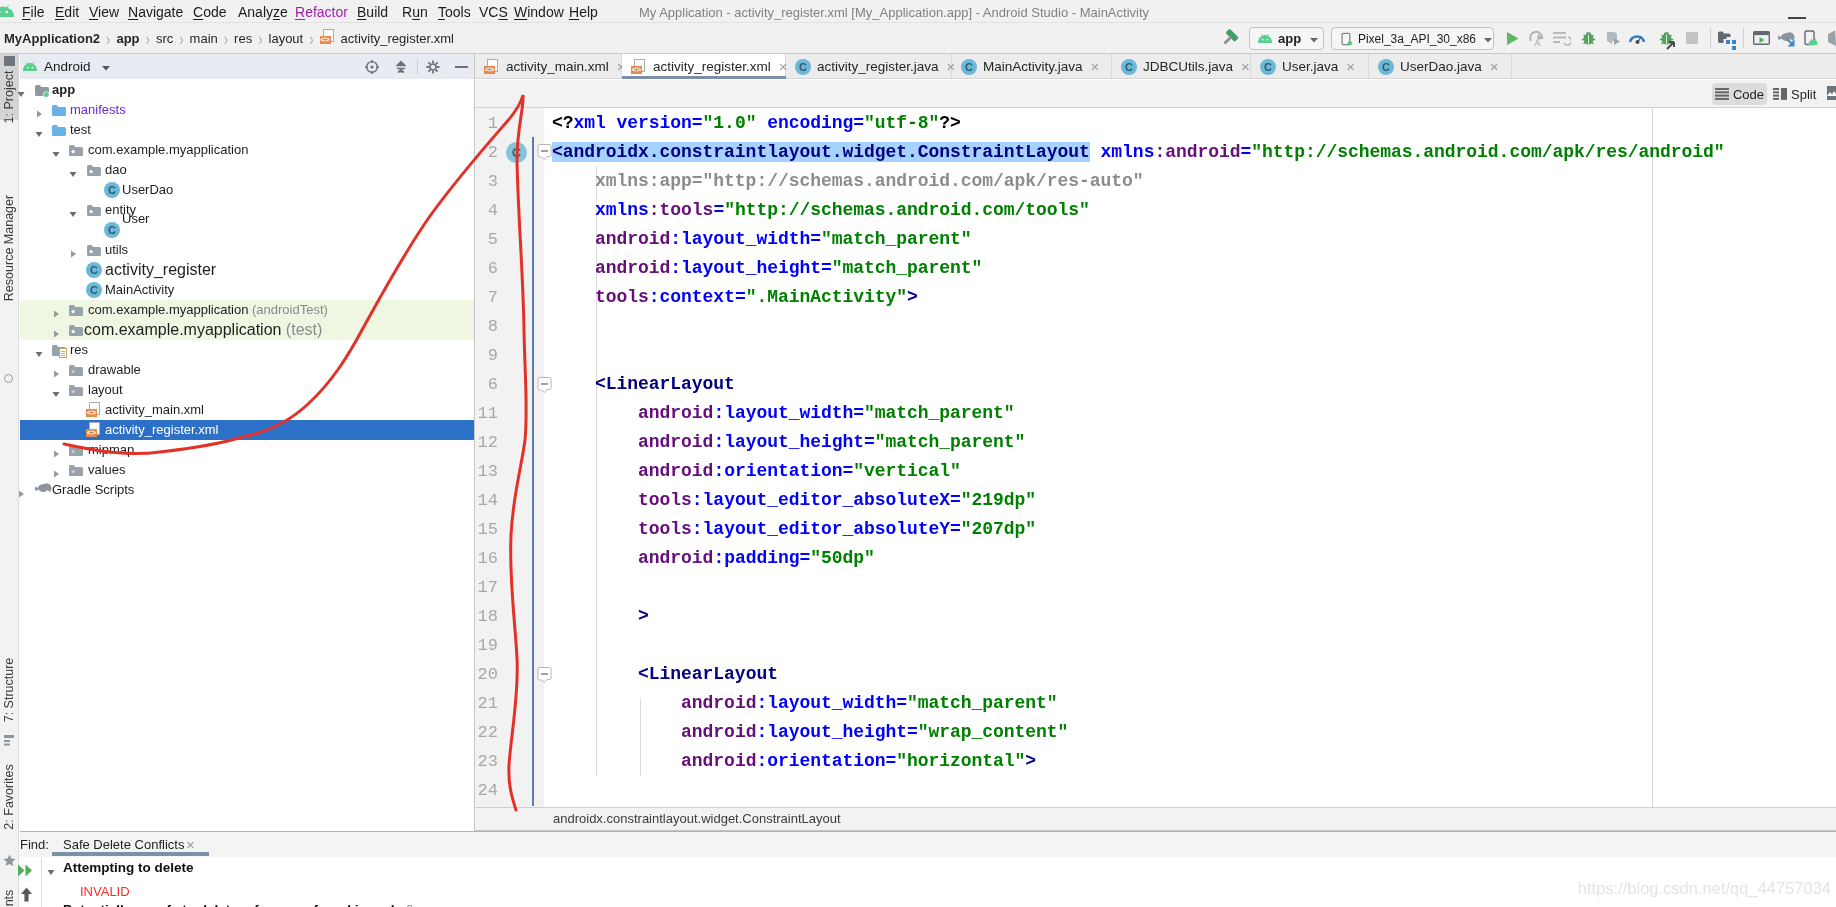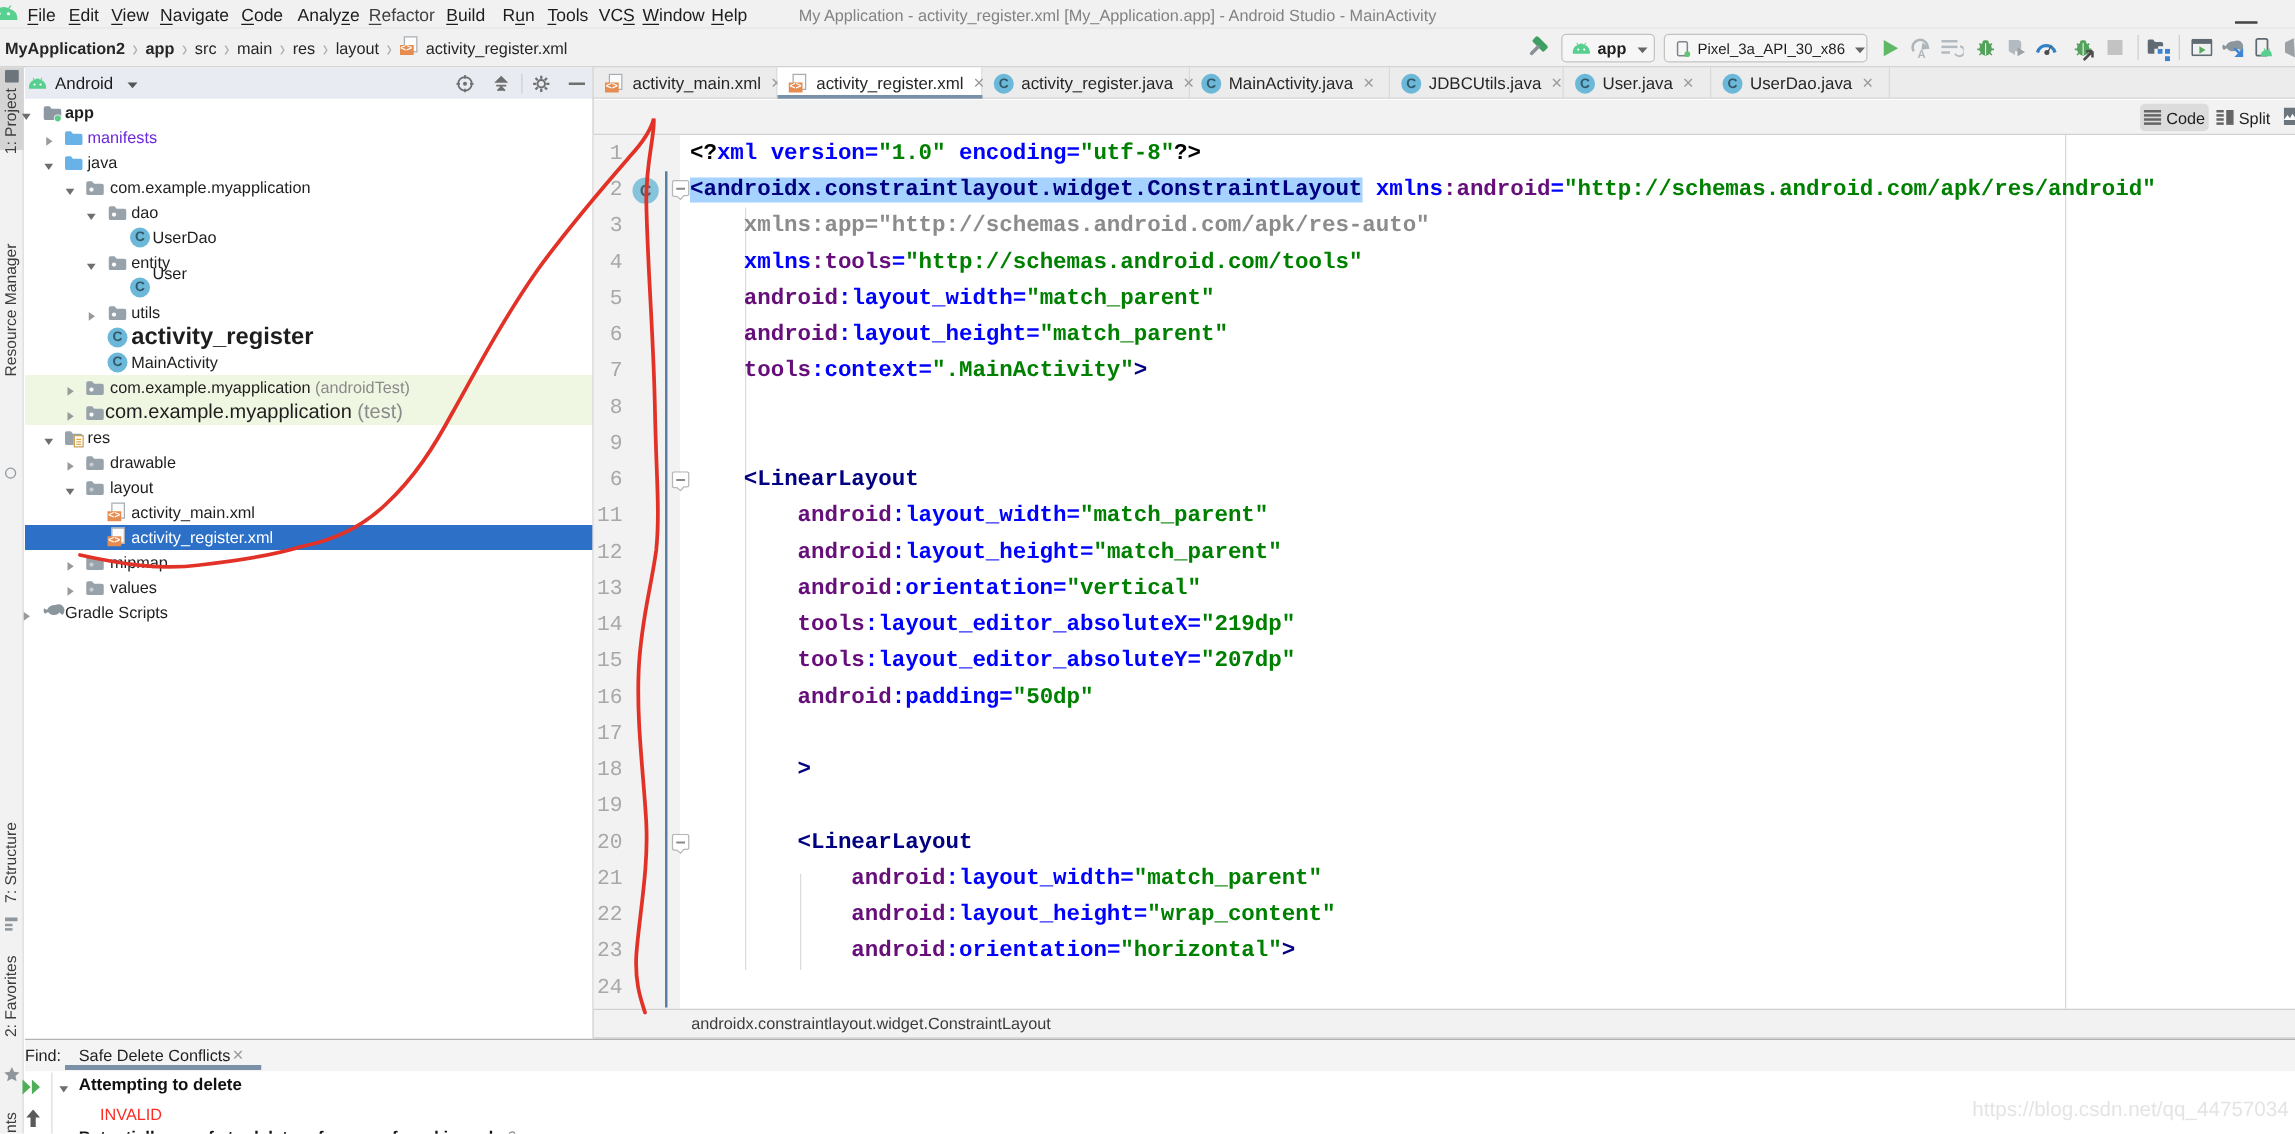--- a/index.html
+++ b/index.html
@@ -13,21 +13,21 @@
       <path d="M1 12 Q1 4.5 7.5 3 L6 0.6 6.8 0.1 8.5 2.4 Q12 0.8 15.5 2.4 L17.2 0.1 18 0.6 16.5 3 Q23 4.5 23 12 Z" fill="#58d08f"></path>
       <circle cx="8.2" cy="7" r="1.3" fill="#fff"></circle>
       <circle cx="15.8" cy="7" r="1.3" fill="#fff"></circle>
     </svg></div>
 <div class="a" style="left:22px;top:4px;font-size:14px;color:#1c1c1c"><span style="text-decoration:underline;text-underline-offset:2px">F</span>ile</div>
 <div class="a" style="left:55px;top:4px;font-size:14px;color:#1c1c1c"><span style="text-decoration:underline;text-underline-offset:2px">E</span>dit</div>
 <div class="a" style="left:89px;top:4px;font-size:14px;color:#1c1c1c"><span style="text-decoration:underline;text-underline-offset:2px">V</span>iew</div>
 <div class="a" style="left:128px;top:4px;font-size:14px;color:#1c1c1c"><span style="text-decoration:underline;text-underline-offset:2px">N</span>avigate</div>
 <div class="a" style="left:193px;top:4px;font-size:14px;color:#1c1c1c"><span style="text-decoration:underline;text-underline-offset:2px">C</span>ode</div>
 <div class="a" style="left:238px;top:4px;font-size:14px;color:#1c1c1c">Analy<span style="text-decoration:underline;text-underline-offset:2px">z</span>e</div>
-<div class="a" style="left:295px;top:4px;font-size:14px;color:#404040"><span style="text-decoration:underline;text-underline-offset:2px">R</span>efactor</div>
+<div class="a" style="left:295px;top:4px;font-size:14px;color:#a21caf"><span style="text-decoration:underline;text-underline-offset:2px">R</span>efactor</div>
 <div class="a" style="left:357px;top:4px;font-size:14px;color:#1c1c1c"><span style="text-decoration:underline;text-underline-offset:2px">B</span>uild</div>
 <div class="a" style="left:402px;top:4px;font-size:14px;color:#1c1c1c">R<span style="text-decoration:underline;text-underline-offset:2px">u</span>n</div>
 <div class="a" style="left:438px;top:4px;font-size:14px;color:#1c1c1c"><span style="text-decoration:underline;text-underline-offset:2px">T</span>ools</div>
 <div class="a" style="left:479px;top:4px;font-size:14px;color:#1c1c1c">VC<span style="text-decoration:underline;text-underline-offset:2px">S</span></div>
 <div class="a" style="left:514px;top:4px;font-size:14px;color:#1c1c1c"><span style="text-decoration:underline;text-underline-offset:2px">W</span>indow</div>
 <div class="a" style="left:569px;top:4px;font-size:14px;color:#1c1c1c"><span style="text-decoration:underline;text-underline-offset:2px">H</span>elp</div>
 <div class="a" style="left:594px;top:5px;width:600px;text-align:center;font-size:13px;color:#828282">My Application - activity_register.xml [My_Application.app] - Android Studio - MainActivity</div>
 <div class="a" style="left:1788px;top:17px;width:18px;height:2px;background:#444"></div>
 <div class="a" style="left:0;top:23px;width:1836px;height:31px;background:#f1f1f1;border-bottom:1px solid #c9c9c9"></div>
 <div class="row" style="left:4px;top:23px;height:30px;font-size:13px;color:#262626">
@@ -199,21 +199,21 @@
 <div class="a" style="left:51px;top:102px;width:16px;height:16px"><svg width="16" height="16" viewBox="0 0 16 16" style="">
       <path d="M1 4.5 q0-1.5 1.5-1.5 h3.2 l1.6 2 h6.2 q1.5 0 1.5 1.5 v6 q0 1.5 -1.5 1.5 h-11 q-1.5 0-1.5-1.5 z" fill="#68b2e7"></path>
     </svg></div>
 <div class="a" style="left:70px;top:100px;height:20px;line-height:20px;font-size:13px;color:#6d28d9;font-weight:normal;white-space:nowrap">manifests</div>
 <div class="a" style="left:34px;top:125px"><svg width="10" height="10" viewBox="0 0 10 10" style="">
       <path d="M1.5 3 L8.5 3 L5 8 Z" fill="#6e6e6e"></path>
     </svg></div>
 <div class="a" style="left:51px;top:122px;width:16px;height:16px"><svg width="16" height="16" viewBox="0 0 16 16" style="">
       <path d="M1 4.5 q0-1.5 1.5-1.5 h3.2 l1.6 2 h6.2 q1.5 0 1.5 1.5 v6 q0 1.5 -1.5 1.5 h-11 q-1.5 0-1.5-1.5 z" fill="#68b2e7"></path>
     </svg></div>
-<div class="a" style="left:70px;top:120px;height:20px;line-height:20px;font-size:13px;color:#1e1e1e;font-weight:normal;white-space:nowrap">java</div>
+<div class="a" style="left:70px;top:120px;height:20px;line-height:20px;font-size:13px;color:#1e1e1e;font-weight:normal;white-space:nowrap">test</div>
 <div class="a" style="left:51px;top:145px"><svg width="10" height="10" viewBox="0 0 10 10" style="">
       <path d="M1.5 3 L8.5 3 L5 8 Z" fill="#6e6e6e"></path>
     </svg></div>
 <div class="a" style="left:68px;top:142px;width:16px;height:16px"><svg width="16" height="16" viewBox="0 0 16 16" style="">
       <path d="M1 4.5 q0-1.5 1.5-1.5 h3.2 l1.6 2 h6.2 q1.5 0 1.5 1.5 v6 q0 1.5 -1.5 1.5 h-11 q-1.5 0-1.5-1.5 z" fill="#98a2aa"></path>
       <circle cx="5.2" cy="9.6" r="1.7" fill="#fff"></circle>
     </svg></div>
 <div class="a" style="left:88px;top:140px;height:20px;line-height:20px;font-size:13px;color:#1e1e1e;font-weight:normal;white-space:nowrap">com.example.myapplication</div>
 <div class="a" style="left:68px;top:165px"><svg width="10" height="10" viewBox="0 0 10 10" style="">
       <path d="M1.5 3 L8.5 3 L5 8 Z" fill="#6e6e6e"></path>
@@ -237,21 +237,21 @@
 <div class="a" style="left:122px;top:209px;height:20px;line-height:20px;font-size:13px;color:#1e1e1e;font-weight:normal;white-space:nowrap">User</div>
 <div class="a" style="left:68px;top:245px"><svg width="10" height="10" viewBox="0 0 10 10" style="">
       <path d="M3 1.5 L8 5 L3 8.5 Z" fill="#9a9a9a"></path>
     </svg></div>
 <div class="a" style="left:86px;top:242px;width:16px;height:16px"><svg width="16" height="16" viewBox="0 0 16 16" style="">
       <path d="M1 4.5 q0-1.5 1.5-1.5 h3.2 l1.6 2 h6.2 q1.5 0 1.5 1.5 v6 q0 1.5 -1.5 1.5 h-11 q-1.5 0-1.5-1.5 z" fill="#98a2aa"></path>
       <circle cx="5.2" cy="9.6" r="1.7" fill="#fff"></circle>
     </svg></div>
 <div class="a" style="left:105px;top:240px;height:20px;line-height:20px;font-size:13px;color:#1e1e1e;font-weight:normal;white-space:nowrap">utils</div>
 <div class="a" style="left:86px;top:262px;width:16px;height:16px"><span style="position:relative;display:inline-block;width:16px;height:16px"><span style="position:absolute;inset:0;border-radius:50%;background:#6cb8d9"></span><span style="position:absolute;left:0;top:0;width:100%;text-align:center;font:bold 11px 'Liberation Sans';color:#31596b;line-height:16px">C</span></span></div>
-<div class="a" style="left:105px;top:260px;height:20px;line-height:20px;font-size:19px;color:#1e1e1e;font-weight:bold;white-space:nowrap">activity_register</div>
+<div class="a" style="left:105px;top:260px;height:20px;line-height:20px;font-size:16px;color:#1e1e1e;font-weight:normal;white-space:nowrap">activity_register</div>
 <div class="a" style="left:86px;top:282px;width:16px;height:16px"><span style="position:relative;display:inline-block;width:16px;height:16px"><span style="position:absolute;inset:0;border-radius:50%;background:#6cb8d9"></span><span style="position:absolute;left:0;top:0;width:100%;text-align:center;font:bold 11px 'Liberation Sans';color:#31596b;line-height:16px">C</span></span></div>
 <div class="a" style="left:105px;top:280px;height:20px;line-height:20px;font-size:13px;color:#1e1e1e;font-weight:normal;white-space:nowrap">MainActivity</div>
 <div class="a" style="left:20px;top:300px;width:454px;height:20px;background:#eff6e2"></div>
 <div class="a" style="left:51px;top:305px"><svg width="10" height="10" viewBox="0 0 10 10" style="">
       <path d="M3 1.5 L8 5 L3 8.5 Z" fill="#9a9a9a"></path>
     </svg></div>
 <div class="a" style="left:68px;top:302px;width:16px;height:16px"><svg width="16" height="16" viewBox="0 0 16 16" style="">
       <path d="M1 4.5 q0-1.5 1.5-1.5 h3.2 l1.6 2 h6.2 q1.5 0 1.5 1.5 v6 q0 1.5 -1.5 1.5 h-11 q-1.5 0-1.5-1.5 z" fill="#98a2aa"></path>
       <circle cx="5.2" cy="9.6" r="1.7" fill="#fff"></circle>
     </svg></div>

